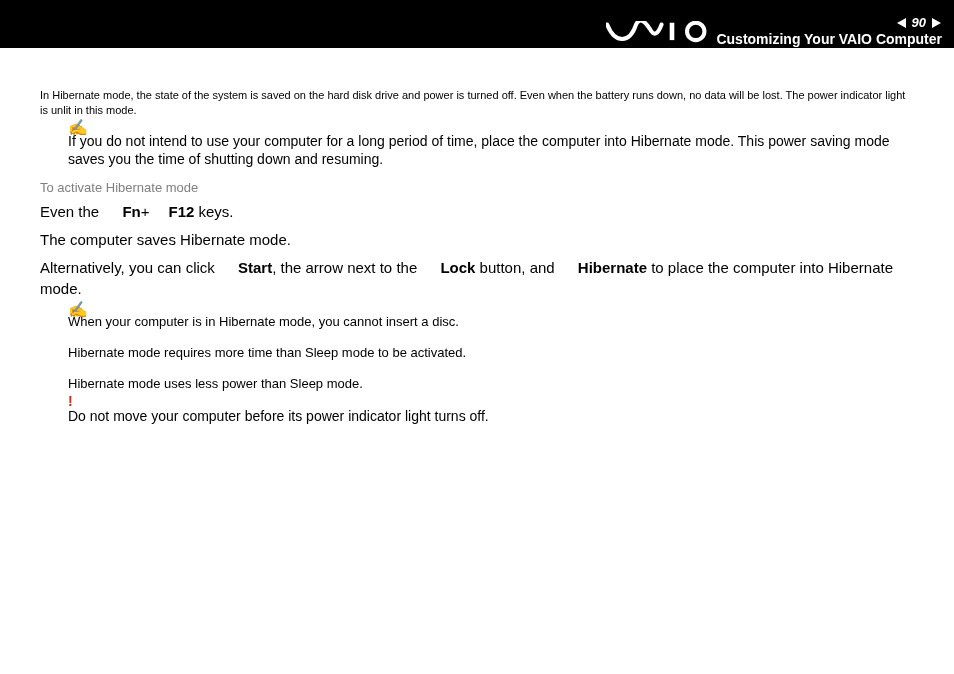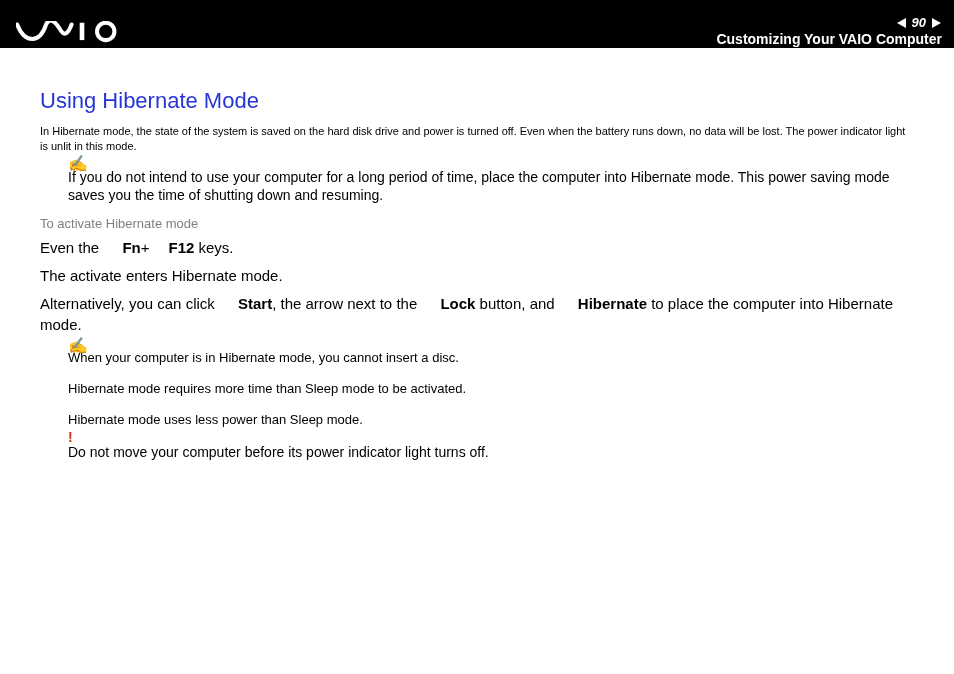--- a/index.html
+++ b/index.html
@@ -8,21 +8,21 @@
       width: 954px;
       height: 674px;
       background: #fff;
       color: #000;
       overflow: hidden;
     }
     .header {
       background: #000;
       height: 48px;
       display: flex;
-      justify-content: space-between;
+      justify-content: flex-end;
       align-items: center;
       padding: 15px 12px 0 16px;
       color: #fff;
     }
     .logo {
       display: flex;
       align-items: center;
     }
     .header-right {
       text-align: right;
@@ -140,35 +140,34 @@
         <svg width="12" height="12" viewBox="0 0 12 12">
             <polygon points="2,1 2,11 11,6" fill="#fff"></polygon>
           </svg>
       </span>
     </div>
     <div class="section-name">Customizing Your VAIO Computer</div>
   </div>
 </div>
 
 <div class="content">
-  <h1>Using Hibernate Mode</h1>
   <p class="body">In Hibernate mode, the state of the system is saved on the hard disk drive and power is turned off. Even when the battery runs down, no data will be lost. The power indicator light is unlit in this mode.</p>
 
   <div class="note-block">
     <span class="note-icon">✍</span>
     <div class="note-text">If you do not intend to use your computer for a long period of time, place the computer into Hibernate mode. This power saving mode saves you the time of shutting down and resuming.</div>
   </div>
 
   <h2>To activate Hibernate mode</h2>
 
   <p class="line">
     <span>Even the </span><b>Fn</b><span>+</span><b>F12</b><span> keys.</span>
   </p>
 
-  <p class="line">The activate enters Hibernate mode.</p>
+  <p class="line">The computer saves Hibernate mode.</p>
 
   <p class="line">
     <span>Alternatively, you can click </span><b>Start</b><span>, the arrow next to the </span><b>Lock</b><span> button, and </span><b>Hibernate</b><span> to place the computer into Hibernate mode.</span>
   </p>
 
   <div class="notes-group">
     <div class="notes-group-inner">
       <span class="note-icon">✍</span>
       <div class="note-line">When your computer is in Hibernate mode, you cannot insert a disc.</div>
       <div class="note-line">Hibernate mode requires more time than Sleep mode to be activated.</div>

